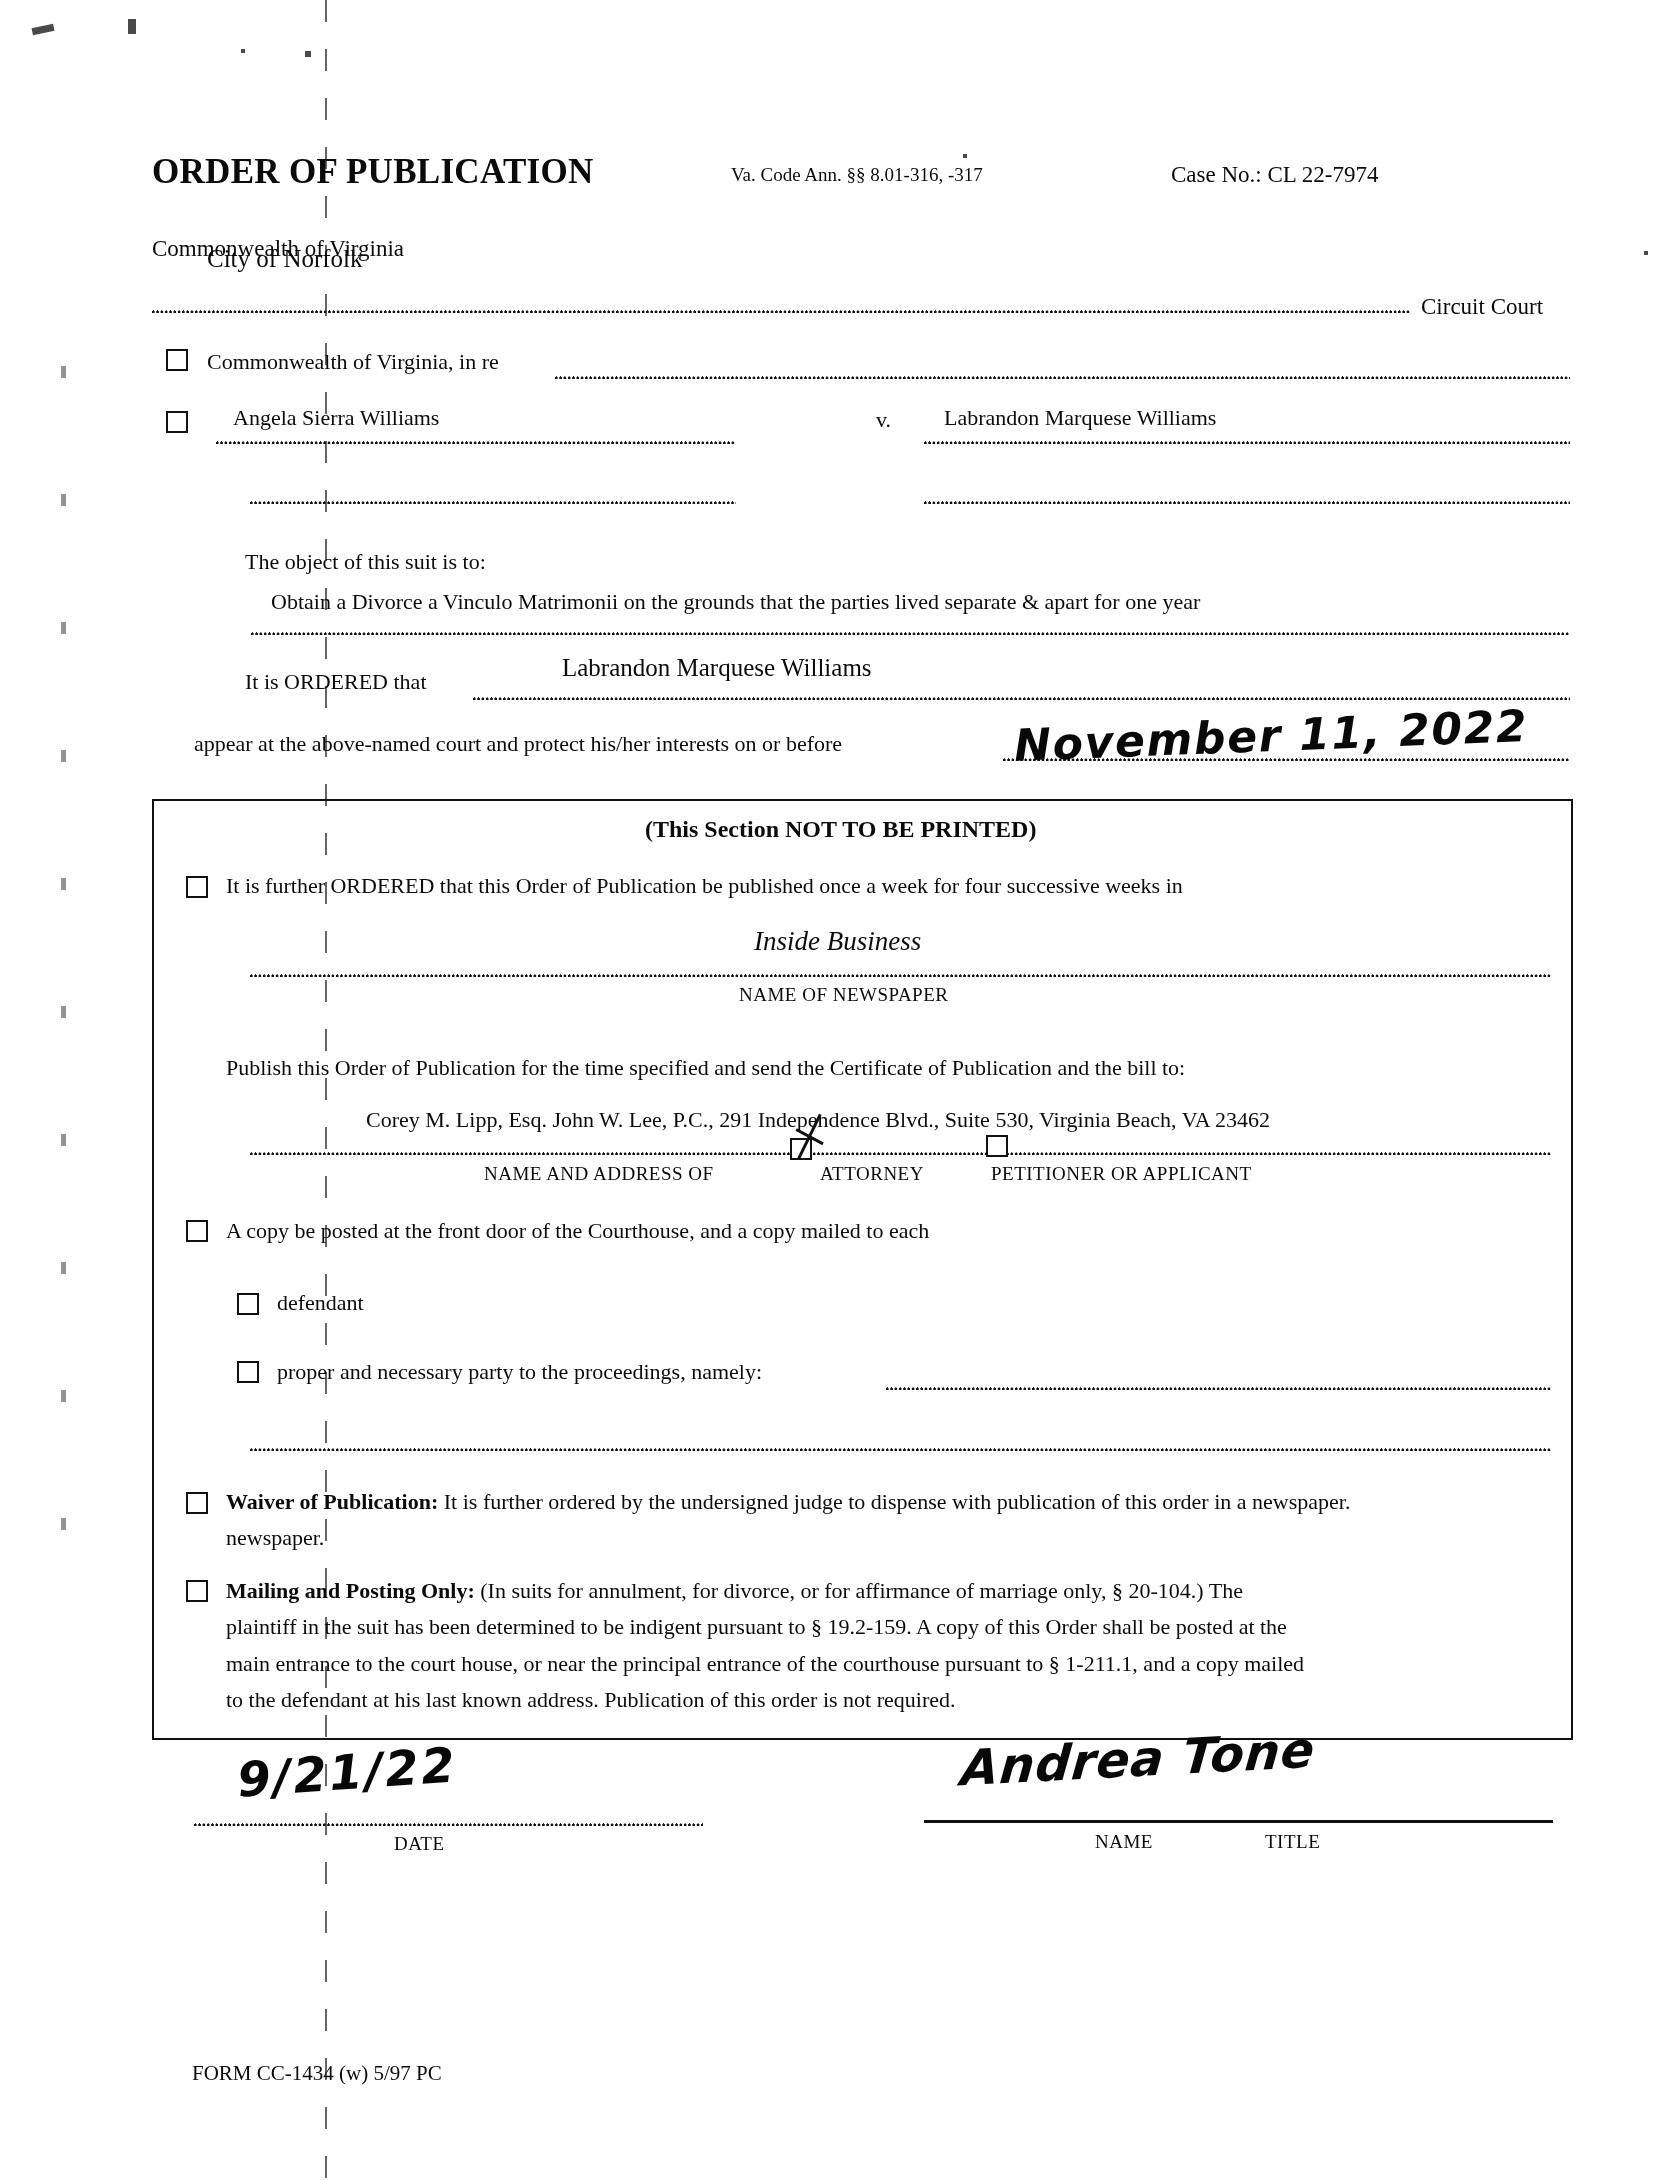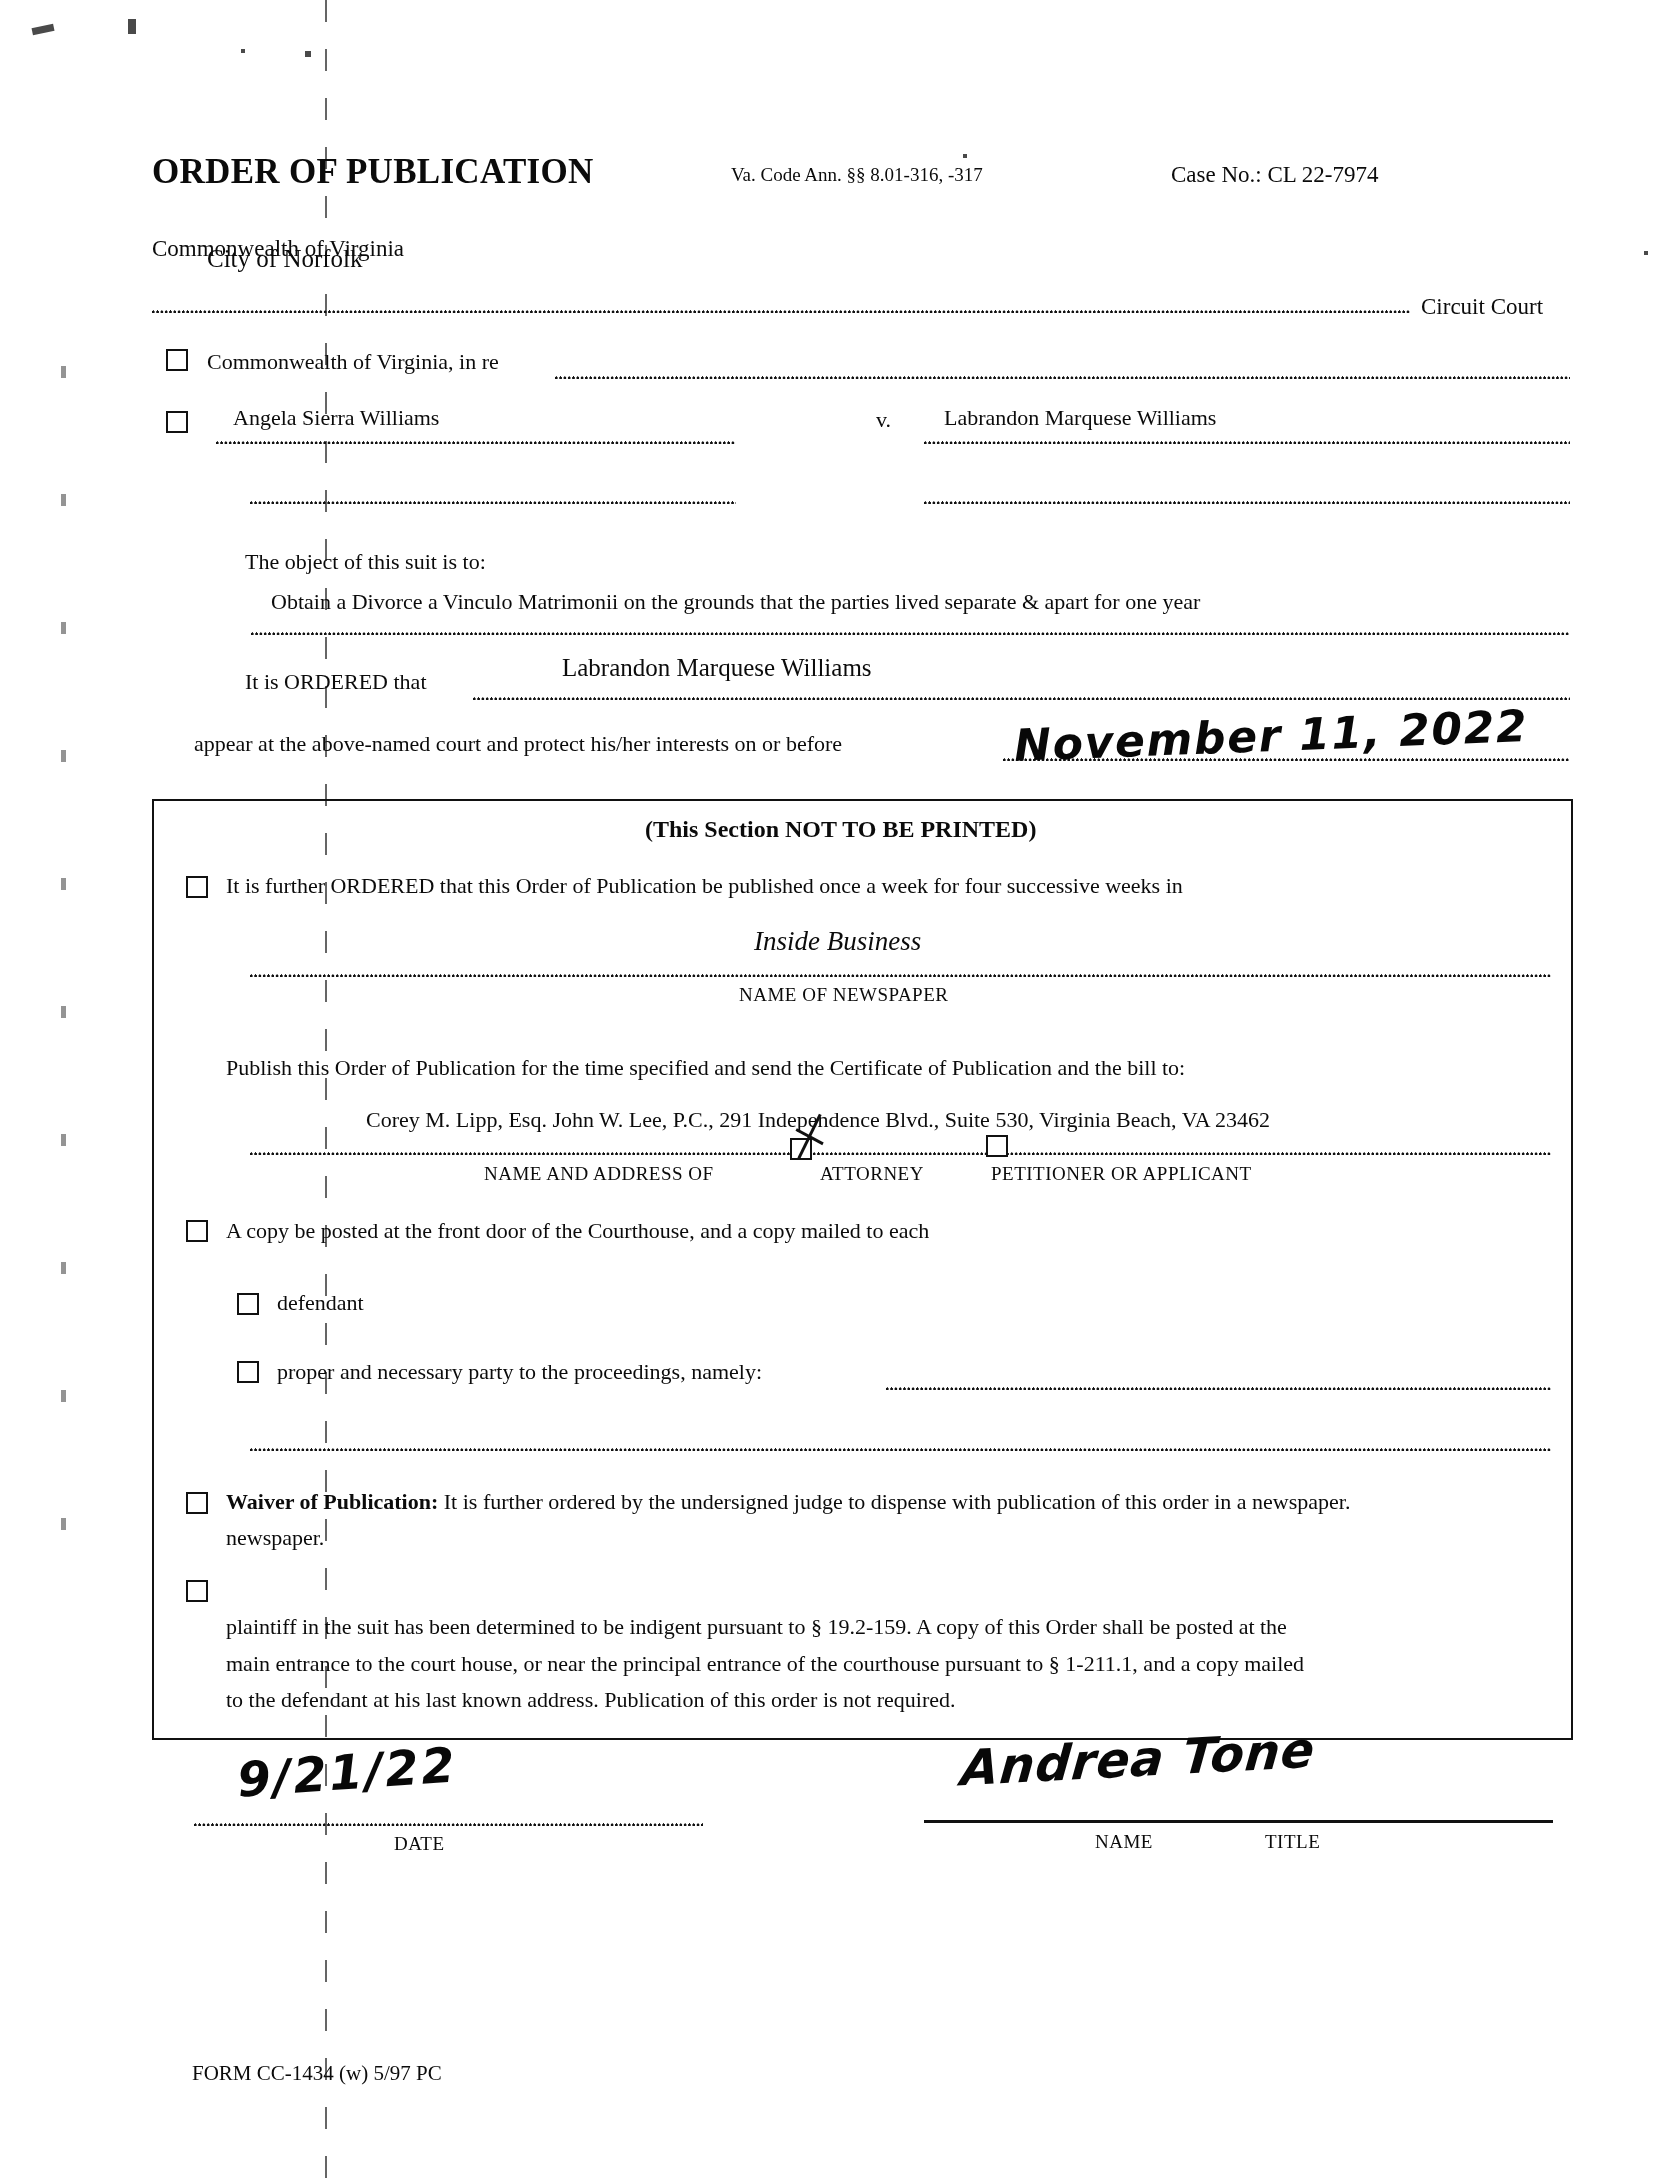--- a/index.html
+++ b/index.html
@@ -243,20 +243,21 @@
   <div class="cbox" style="left:237px;top:1361px;"></div>
   <div class="abs body-txt" style="left:277px;top:1359px;">proper and necessary party to the proceedings, namely:</div>
   <div class="dots dense" style="left:886px;top:1387px;width:665px;"></div>
   <div class="dots dense" style="left:250px;top:1448px;width:1302px;"></div>
 
   <div class="cbox" style="left:186px;top:1492px;"></div>
   <div class="abs body-txt" style="left:226px;top:1489px;"><span class="body-txt-b">Waiver of Publication:</span><span> It is further ordered by the undersigned judge to dispense with publication of this order in a newspaper.</span></div>
   <div class="abs body-txt" style="left:226px;top:1525px;">newspaper.</div>
 
   <div class="cbox" style="left:186px;top:1580px;"></div>
+  <div class="abs body-txt" style="left:226px;top:1578px;"><span class="body-txt-b">Mailing and Posting Only:</span><span> (In suits for annulment, for divorce, or for affirmance of marriage only, § 20-104.) The</span></div>
   <div class="abs body-txt" style="left:226px;top:1614px;">plaintiff in the suit has been determined to be indigent pursuant to § 19.2-159. A copy of this Order shall be posted at the</div>
   <div class="abs body-txt" style="left:226px;top:1651px;">main entrance to the court house, or near the principal entrance of the courthouse pursuant to § 1-211.1, and a copy mailed</div>
   <div class="abs body-txt" style="left:226px;top:1687px;">to the defendant at his last known address. Publication of this order is not required.</div>
 
   <div class="dots dense" style="left:194px;top:1823px;width:509px;"></div>
   <div class="hand hand-date-bottom" style="left:237px;top:1744px;">9/21/22</div>
   <div class="abs caps-label" style="left:394px;top:1833px;">DATE</div>
 
   <div class="rule-solid" style="left:924px;top:1820px;width:629px;"></div>
   <div class="hand hand-sig" style="left:961px;top:1731px;">Andrea Tone</div>

